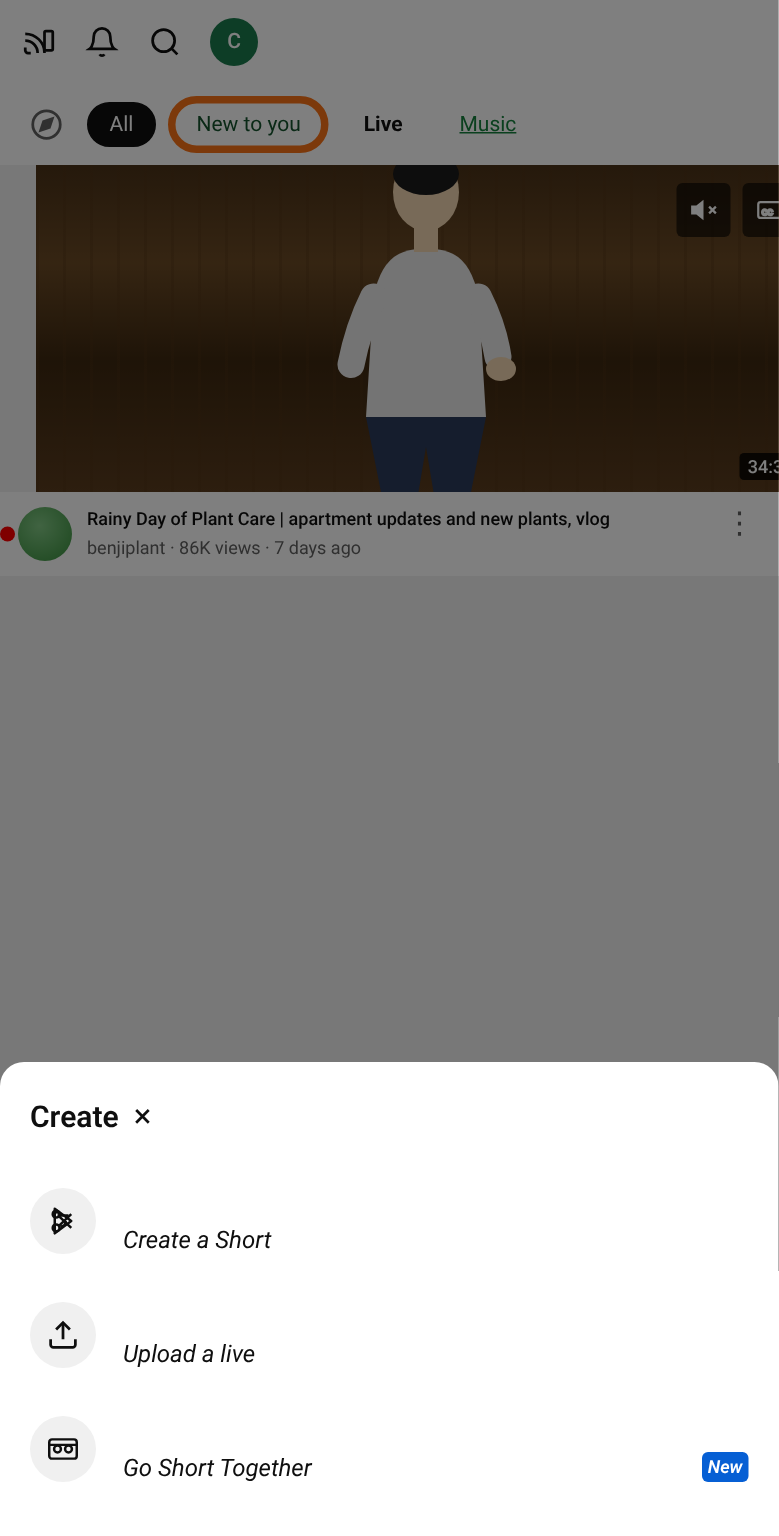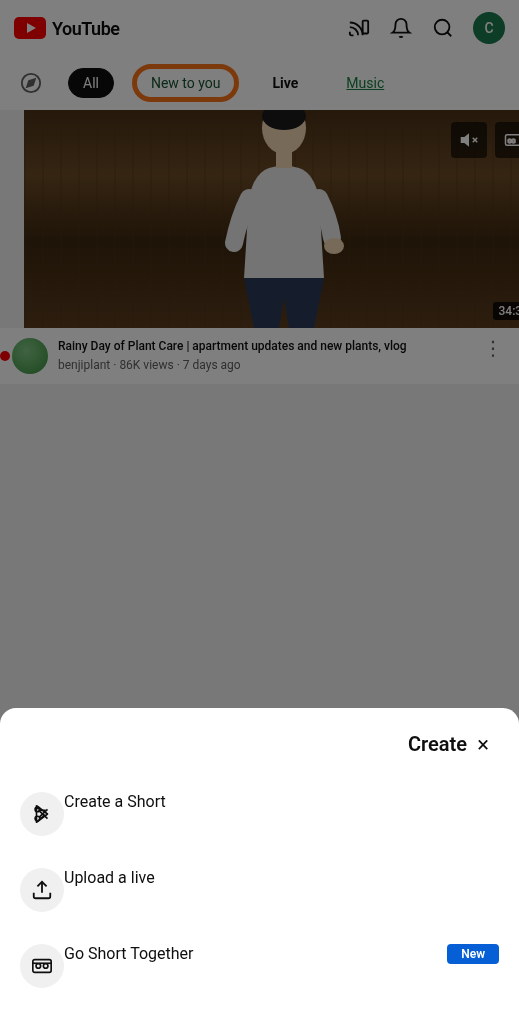--- a/index.html
+++ b/index.html
@@ -68,21 +68,21 @@
       justify-content: center;
       font-size: 14px;
       font-weight: 500;
     }
 
     
     .filter-bar {
       display: flex;
       align-items: center;
       padding: 8px 12px;
-      gap: 18px;
+      gap: 8px;
       background: #fff;
       overflow-x: auto;
       scrollbar-width: none;
       text-align: center;
     }
 
     .filter-bar::-webkit-scrollbar { display: none; }
 
     .filter-pill {
       display: flex;
@@ -276,21 +276,21 @@
       right: 0;
       background: #fff;
       border-radius: 16px 16px 0 0;
       z-index: 20;
       padding: 20px 0 20px;
     }
 
     .sheet-header {
       display: flex;
       align-items: center;
-      justify-content: flex-end;
+      justify-content: flex-start;
       padding: 0 20px 16px;
     }
 
     .sheet-title {
       font-size: 20px;
       font-weight: 600;
       color: #0f0f0f;
     }
 
     .close-btn {
@@ -299,23 +299,25 @@
       display: flex;
       align-items: center;
       justify-content: center;
       cursor: pointer;
       color: #0f0f0f;
       font-size: 22px;
     }
 
     .sheet-item {
       display: flex;
-      align-items: flex-start;
+      align-items: flex-end;
       padding: 16px 20px;
+      gap: 18px;
       cursor: pointer;
+      font-style: italic;
     }
 
     .sheet-item-icon {
       width: 44px;
       height: 44px;
       border-radius: 50%;
       background: #f0f0f0;
       display: flex;
       align-items: center;
       justify-content: center;
@@ -326,39 +328,32 @@
       font-size: 16px;
       color: #0f0f0f;
       flex: 1;
     }
 
     .new-badge {
       background: #065fd4;
       color: white;
       font-size: 12px;
       font-weight: 600;
-      padding: 3px 14px;
+      padding: 3px 4px;
       border-radius: 4px;
     }
 
     svg {
       display: block;
     }
   </style>
 </head>
 <body>
 
 <div class="header">
-  <div class="logo-area">
-    <svg class="yt-logo-icon" viewBox="0 0 32 22" fill="none">
-      <rect width="32" height="22" rx="5" fill="#FF0000"></rect>
-      <polygon points="13,6 13,16 22,11" fill="white"></polygon>
-    </svg>
-    <span class="yt-wordmark">YouTube</span>
-  </div>
   <div class="header-icons">
     <div class="header-icon">
       <svg width="22" height="22" viewBox="0 0 24 24" fill="none" stroke="#0f0f0f" stroke-width="2">
         <path d="M2 16v2a2 2 0 002 2h2"></path>
         <path d="M2 11a9 9 0 019 9"></path>
         <path d="M2 6a14 14 0 0114 14"></path>
         <rect x="16" y="4" width="6" height="14" rx="1" stroke="#0f0f0f" stroke-width="2"></rect>
       </svg>
     </div>
     <div class="header-icon">

